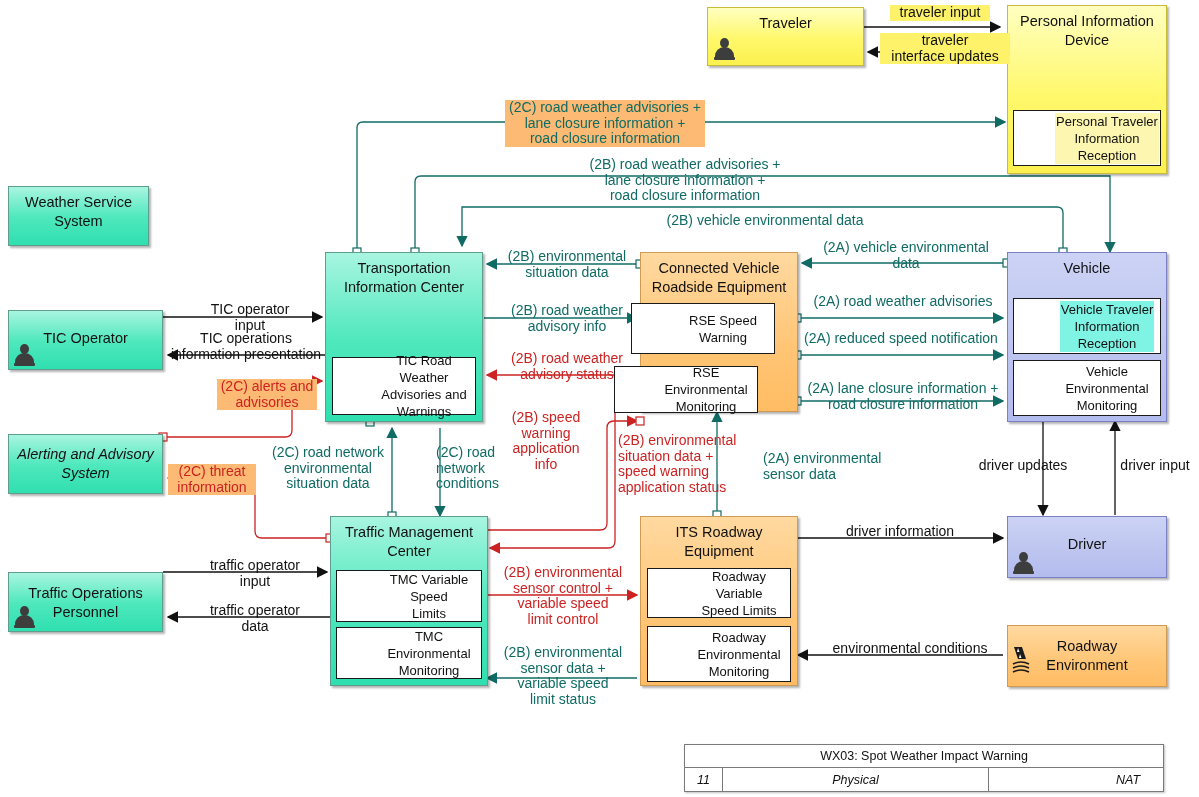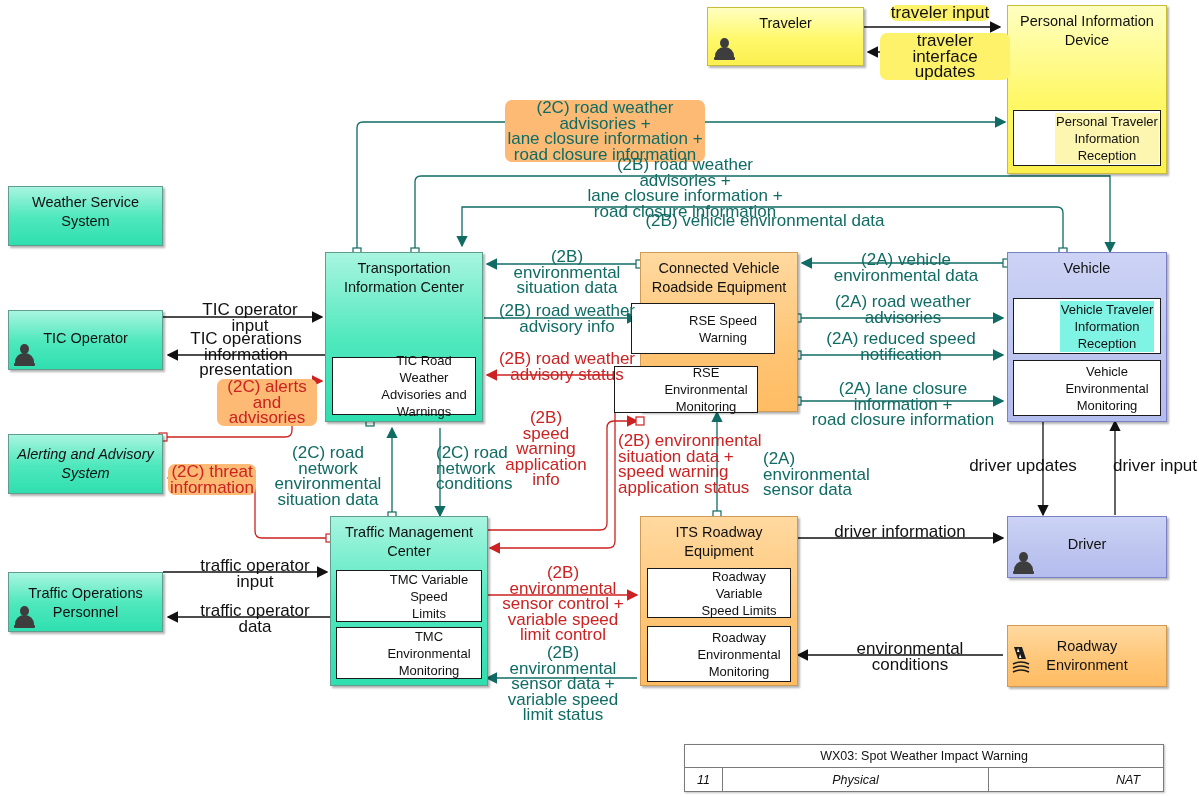--- a/index.html
+++ b/index.html
@@ -83,27 +83,26 @@
     position:absolute; left:0px; top:19px;
     width:21px; height:3px; background:#3d3d3d; border-radius:1px;
   }
 
   
   .roadglyph { position:absolute; width:28px; height:30px; z-index:5; }
 
   
   .lbl {
     position: absolute;
-    font-size: 17px;
+    font-size: 14px;
     line-height: 15.5px;
     text-align: center;
     white-space: pre-line;
     z-index: 6;
     color: #111111;
-    border-radius: 7px;
   }
   .lbl.teal  { color: #0f6b63; }
   .lbl.red   { color: #cc2222; }
   .lbl.black { color: #111111; }
   .lbl.hl    { background: #fdba74; }
   .lbl.left  { text-align: left; }
 
   
   #titleblock {
     position: absolute;
@@ -246,21 +245,21 @@
   <div class="node yellow" style="left:1007px; top:5px; width:160px; height:169px;">
     <div class="title">Personal Information
 Device</div>
   </div>
   <div class="sub" style="left:1013px; top:110px; width:148px; height:56px;">
     <span class="hl-yellow">Personal Traveler
 Information
 Reception</span>
   </div>
 
-  <div class="node teal" style="left:8px; top:186px; width:155px; height:60px;">
+  <div class="node teal" style="left:8px; top:186px; width:141px; height:60px;">
     <div class="title">Weather Service
 System</div>
   </div>
 
   <div class="node teal" style="left:8px; top:310px; width:155px; height:60px;">
     <div class="title" style="padding-top:18px;">TIC Operator</div>
   </div>
   <div class="person" style="left:14px; top:344px;">
     <div class="head"></div>
       <div class="body"></div>
@@ -377,21 +376,21 @@
 
   <div class="lbl teal" style="left:580px; top:157px; width:210px;">(2B) road weather advisories +
 lane closure information +
 road closure information</div>
 
   <div class="lbl teal" style="left:640px; top:213px; width:250px;">(2B) vehicle environmental data</div>
 
   <div class="lbl teal" style="left:497px; top:249px; width:140px;">(2B) environmental
 situation data</div>
 
-  <div class="lbl teal" style="left:808px; top:252px; width:196px;">(2A) vehicle environmental data</div>
+  <div class="lbl teal" style="left:808px; top:240px; width:196px;">(2A) vehicle environmental data</div>
 
   <div class="lbl black" style="left:180px; top:302px; width:140px;">TIC operator
 input</div>
   <div class="lbl black" style="left:166px; top:331px; width:160px;">TIC operations
 information presentation</div>
 
   <div class="lbl teal" style="left:497px; top:303px; width:140px;">(2B) road weather
 advisory info</div>
 
   <div class="lbl teal" style="left:805px; top:294px; width:196px;">(2A) road weather advisories</div>

